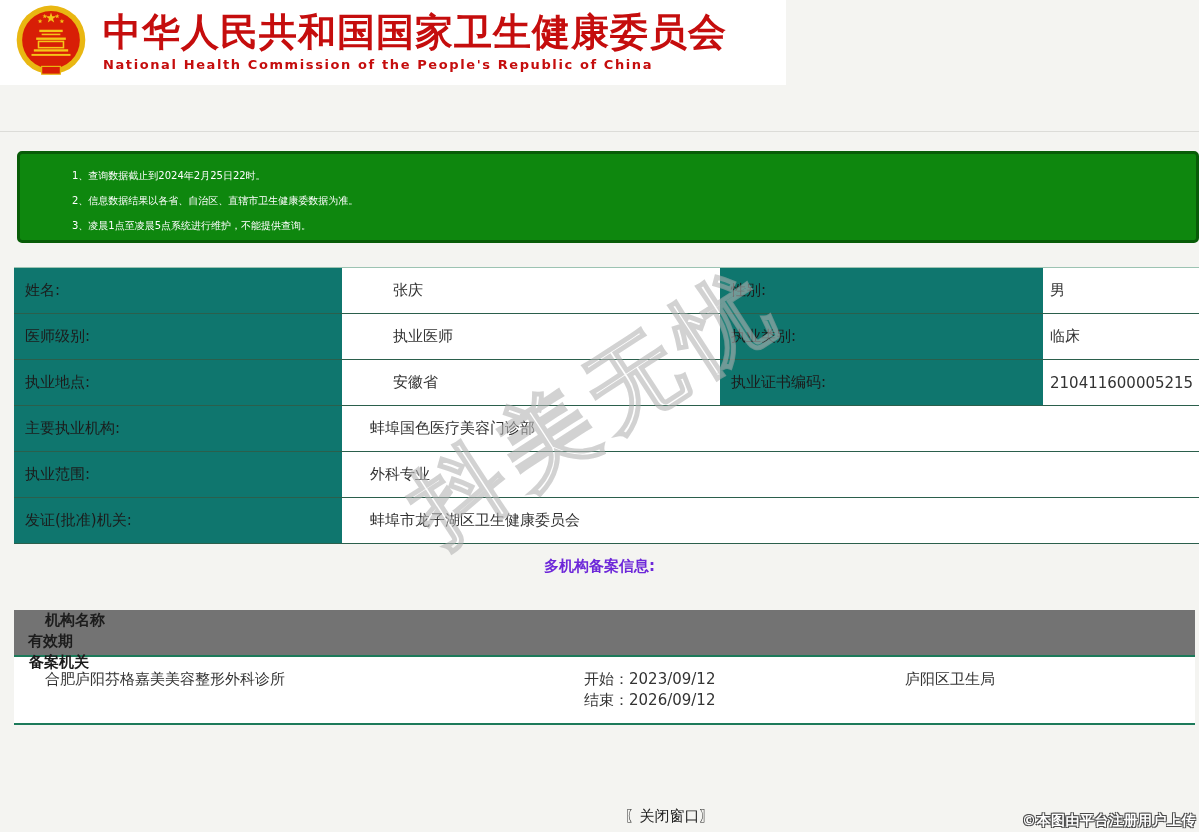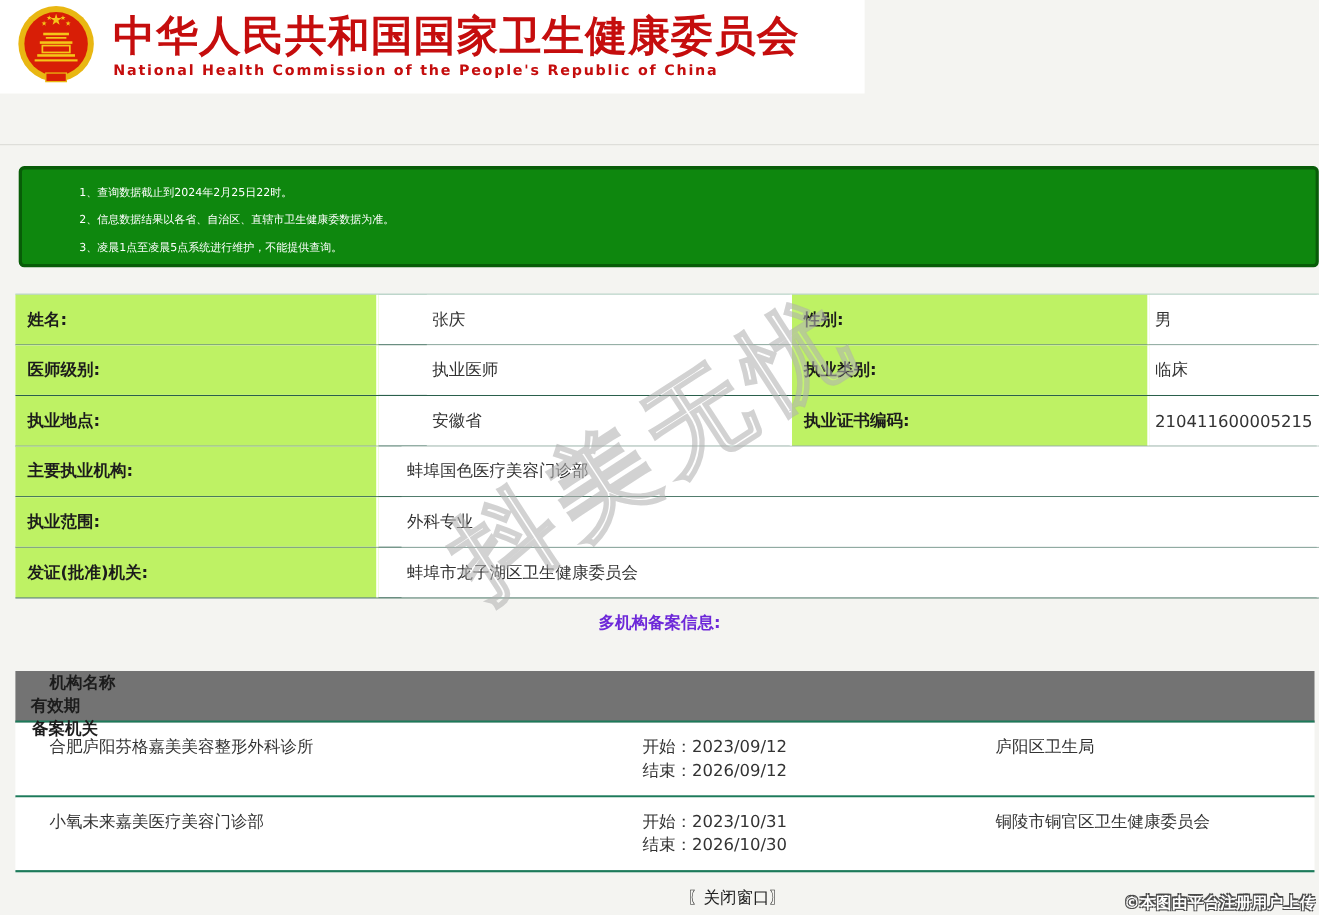--- a/index.html
+++ b/index.html
@@ -39,21 +39,21 @@
   }
   .notice div{white-space:nowrap;}
   
   .doc-table{
     position:absolute;top:267px;left:14px;right:0;
     border-top:1px solid #9cc3b2;
   }
   .d-row{display:flex;height:45px;border-bottom:1px solid #2b5f4c;background:#fff;}
   .dc{box-sizing:border-box;display:flex;align-items:center;font-size:15px;overflow:hidden;white-space:nowrap;}
   .dc.lab{
-    background:#bef264;font-weight:bold;color:#1c1c1c;
+    background:#0f766e;font-weight:normal;color:#1c1c1c;
     padding-left:11px;border-right:2px solid #ffffff;
   }
   .dc.val{background:#ffffff;color:#333333;padding-left:5px;border-right:2px solid #ffffff;}
   .w-lab1{width:330px;}
   .w-val1{width:332px;margin-left:44px;}
   .w-lab2{width:325px;}
   .w-val2{flex:1;border-right:none;}
   .w-span{flex:1;border-right:none;margin-left:21px;}
   
   .section-title{
@@ -173,28 +173,20 @@
     <div class="ic3">备案机关</div>
   </div>
   <div class="i-row">
     <div class="ic1">合肥庐阳芬格嘉美美容整形外科诊所</div>
     <div class="ic2">
       <div>开始：2023/09/12</div>
       <div>结束：2026/09/12</div>
     </div>
     <div class="ic3">庐阳区卫生局</div>
   </div>
-  <div class="i-row">
-    <div class="ic1">小氧未来嘉美医疗美容门诊部</div>
-    <div class="ic2">
-      <div>开始：2023/10/31</div>
-      <div>结束：2026/10/30</div>
-    </div>
-    <div class="ic3">铜陵市铜官区卫生健康委员会</div>
-  </div>
 </div>
 
 <div class="footer-close">
   <a class="close-link">〖关闭窗口〗</a>
 </div>
 
 <div class="uploader-watermark">©本图由平台注册用户上传</div>
 
 <div class="big-watermark">抖美无忧</div>
 

